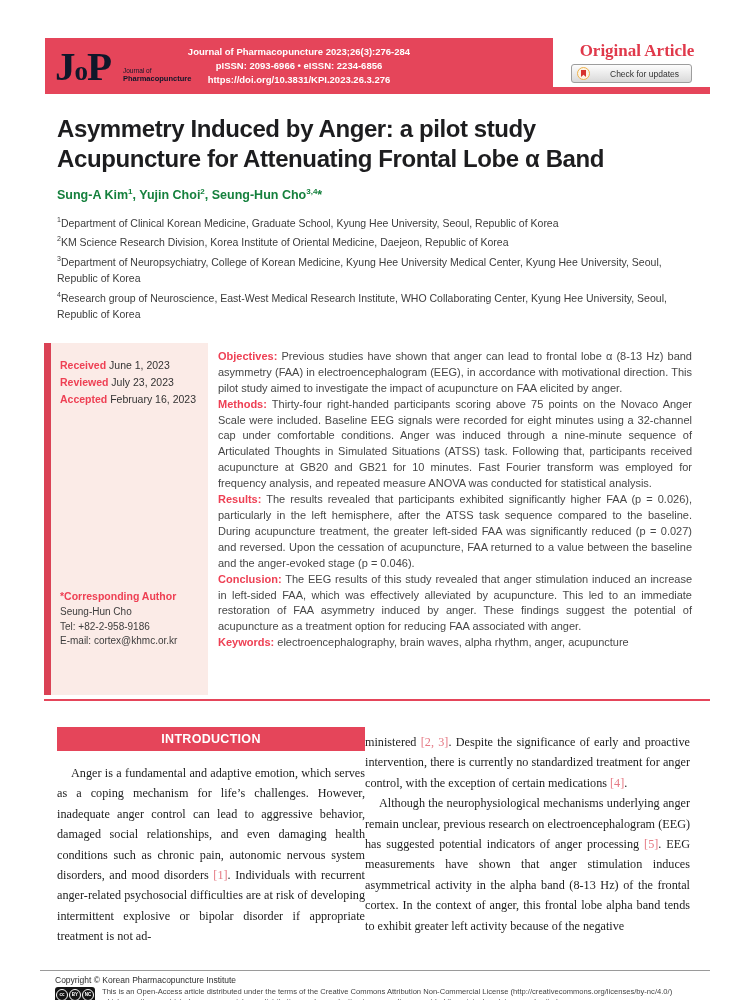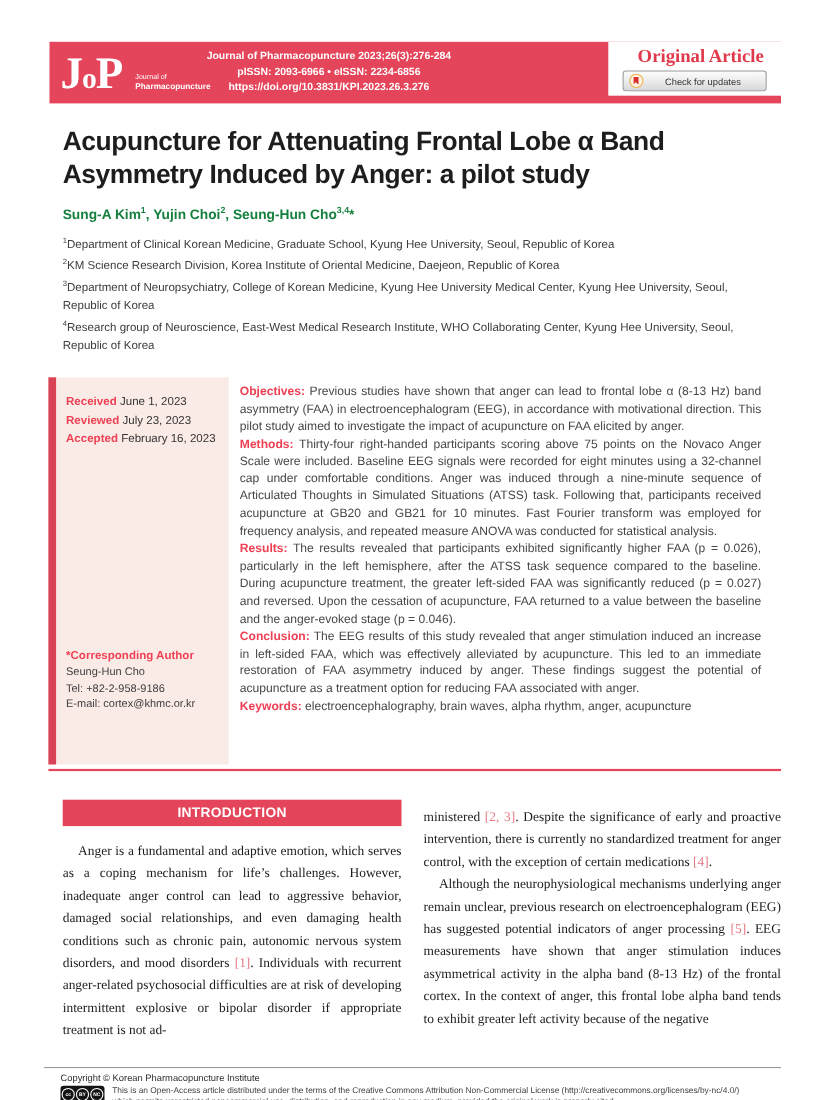--- a/index.html
+++ b/index.html
@@ -1,32 +1,32 @@
 <!DOCTYPE html>
 <html><head>
 <meta charset="utf-8">
 <style>
   html,body{margin:0;padding:0;background:#ffffff;}
   .page{position:relative;width:750px;height:1000px;background:#fff;overflow:hidden;
         font-family:"Liberation Sans",sans-serif;box-sizing:border-box;padding:38px 40px 0 40px;}
 
   
   .banner{position:relative;margin-left:5px;width:665px;height:56px;background:#e5455a;box-sizing:border-box;}
-  .logo{position:absolute;left:10px;top:0;height:56px;color:#ffffff;}
+  .logo{position:absolute;left:10px;top:0;height:56px;color:#0f172a;}
   .logo-big{font-family:"Liberation Serif",serif;font-weight:bold;font-size:41px;line-height:56px;letter-spacing:-1px;}
   .logo-big .o{font-size:27px;}
   .logo-sub{position:absolute;left:68px;top:29px;width:110px;line-height:8px;}
   .logo-sub .l1{font-size:6.5px;}
   .logo-sub .l2{font-size:7.5px;font-weight:bold;}
   .journal-info{position:absolute;left:0;right:157px;top:7px;text-align:center;color:#fff;
                 font-family:Liberation Sans, sans-serif;font-size:9.5px;font-weight:bold;line-height:14px;}
   .journal-info .doi{font-weight:bold;}
   .type-box{position:absolute;top:0;right:0;width:157px;height:49px;background:#ffffff;text-align:center;}
   .type-title{font-family:"Liberation Serif",serif;font-weight:bold;font-size:17px;color:#e0394b;margin-top:3px;padding-left:11px;}
-  .check-btn{display:inline-flex;align-items:center;gap:20px;margin-top:3px;padding:2px 23px 2px 5px;
+  .check-btn{display:inline-flex;align-items:center;gap:20px;margin-top:3px;padding:2px 12px 2px 5px;
              background:linear-gradient(#fdfdfd,#d9d9d9);border:1px solid #9d9d9d;border-radius:3px;
              font-size:8.5px;color:#333;cursor:pointer;}
   .crossmark{position:relative;width:11px;height:11px;border-radius:50%;background:#fdf3e4;border:1px solid #eeb24c;}
   .crossmark .bm{position:absolute;left:3px;top:2px;width:5px;height:7px;background:#d6332e;
                  clip-path:polygon(0 0,100% 0,100% 100%,50% 68%,0 100%);}
 
   
   .title{margin:20px 0 0 17px;font-size:24px;font-weight:bold;letter-spacing:-0.4px;line-height:30px;color:#1d1d1f;}
   .authors{margin:13px 0 0 17px;font-size:12.5px;font-weight:bold;color:#15803d;}
   .authors sup{font-size:8px;}
@@ -41,21 +41,21 @@
   .corr{position:absolute;top:246px;left:9px;right:14px;font-size:10px;line-height:14.3px;color:#3d3d3d;}
   .corr-head{font-size:10.5px;font-weight:bold;color:#ee4054;margin-bottom:2px;}
   .abs-text{width:474px;margin-left:10px;padding-top:6px;font-size:11px;line-height:15.9px;
             color:#474747;text-align:justify;}
   .abs-text p{margin:0;}
   .sec-label{color:#ee4054;font-weight:bold;}
   .keywords{margin-top:14px;}
   .red-divider{width:666px;height:2px;background:#e5455a;margin:4px 0 0 4px;}
 
   
-  .intro-row{display:flex;gap:20px;margin:26px 0 0 17px;}
+  .intro-row{display:flex;margin:26px 0 0 17px;}
   .col-left{width:308px;}
   .col-right{width:325px;padding-top:5px;}
   .intro-bar{height:24px;line-height:24px;background:#e5455a;color:#fff;text-align:center;
              font-size:12.5px;font-weight:bold;letter-spacing:0.3px;}
   .body-serif{font-family:"Liberation Serif",serif;font-size:12.2px;line-height:20.4px;
               color:#1c1c1c;text-align:justify;}
   .col-left .body-serif{margin-top:12px;}
   .indent{text-indent:14px;}
   .cite{color:#e57883;}
   .col-right p{margin:0;}
@@ -94,22 +94,22 @@
       <span class="check-btn">
         <span class="crossmark">
             <span class="bm"></span>
           </span>
         <span>Check for updates</span>
       </span>
     </div>
   </div>
 
   <div class="title">
+    <div>Asymmetry Induced by Anger: a pilot study</div>
     <div>Acupuncture for Attenuating Frontal Lobe α Band</div>
-    <div>Asymmetry Induced by Anger: a pilot study</div>
   </div>
 
   <div class="authors">
     <span><span>Sung-A Kim</span><sup>1</sup><span>, </span></span><span><span>Yujin Choi</span><sup>2</sup><span>, </span></span><span><span>Seung-Hun Cho</span><sup>3,4</sup><span>*</span></span>
   </div>
 
   <div class="affils">
     <div><sup>1</sup><span>Department of Clinical Korean Medicine, Graduate School, Kyung Hee University, Seoul, Republic of Korea</span></div>
     <div><sup>2</sup><span>KM Science Research Division, Korea Institute of Oriental Medicine, Daejeon, Republic of Korea</span></div>
     <div><sup>3</sup><span>Department of Neuropsychiatry, College of Korean Medicine, Kyung Hee University Medical Center, Kyung Hee University, Seoul, Republic of Korea</span></div>

